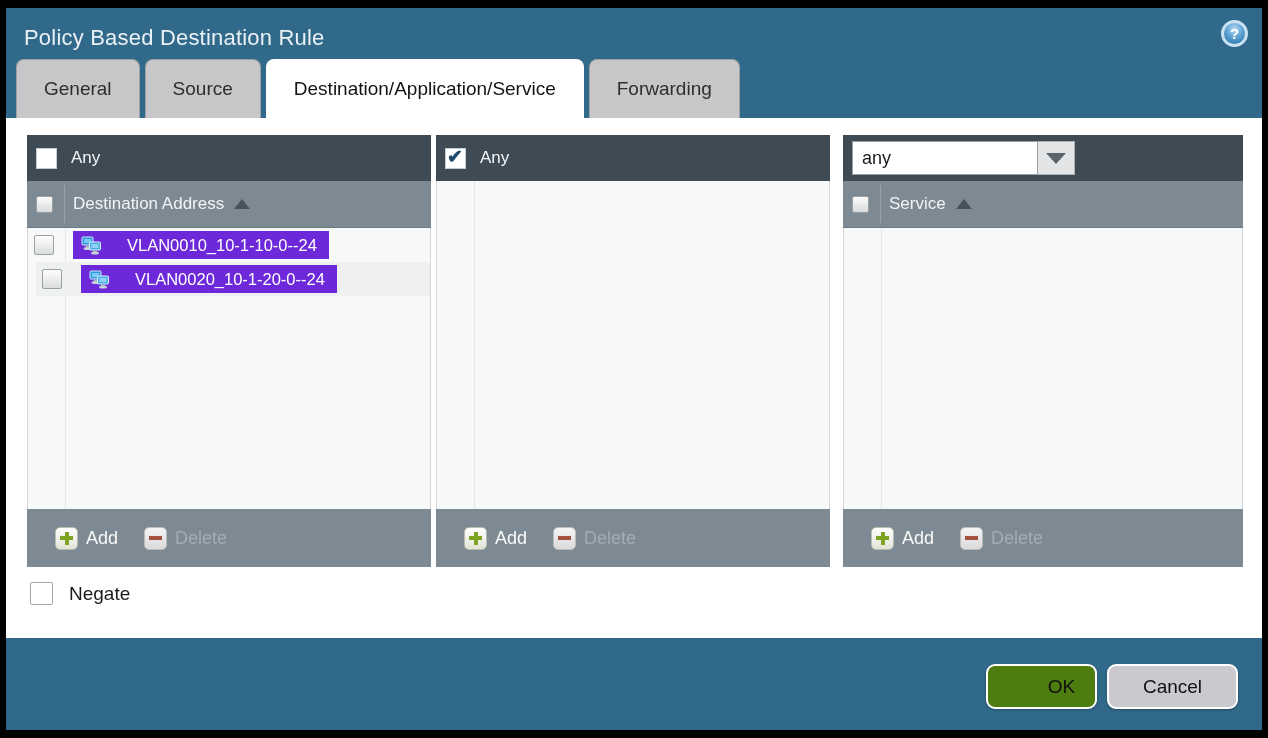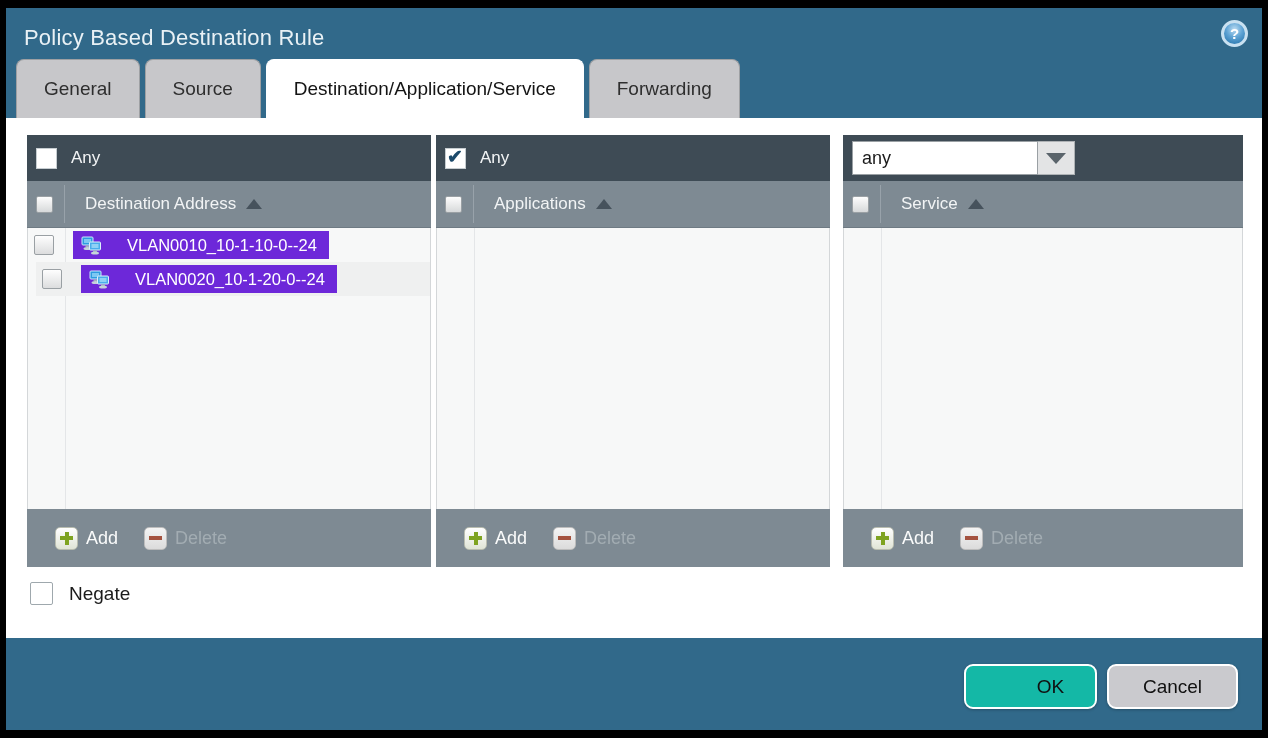--- a/index.html
+++ b/index.html
@@ -48,21 +48,21 @@
   }
   .panel-colhead{
     height:46px;background:#7E8A93;display:flex;align-items:center;padding-left:9px;flex:none;
     position:relative;border-bottom:1px solid #6E7A83;
   }
   .panel-colhead::after{content:"";position:absolute;left:37px;top:4px;bottom:4px;width:1px;background:#98A2AA;}
   .cb-small{
     width:17px;height:17px;border:1px solid #9AA0A4;border-radius:2px;box-sizing:border-box;
     background:linear-gradient(#FDFDFD,#D7D9DA);cursor:pointer;flex:none;
   }
-  .colhead-label{color:#F2F4F5;font-size:17px;margin-left:32px;}
+  .colhead-label{color:#F2F4F5;font-size:17px;margin-left:20px;}
   .sort-up{
     width:0;height:0;border-left:8px solid transparent;border-right:8px solid transparent;
     border-bottom:10px solid #46525C;margin-left:10px;display:inline-block;
   }
   .panel-list{
     flex:1;background:#F7F8F8;border-left:1px solid #D4D7D9;border-right:1px solid #D4D7D9;
     position:relative;overflow:hidden;
   }
   .panel-list::before{content:"";position:absolute;left:37px;top:0;bottom:0;width:1px;background:#E4E6E8;}
   .list-row{height:34px;display:flex;align-items:center;padding-left:6px;position:relative;}
@@ -113,21 +113,21 @@
     box-sizing:border-box;cursor:pointer;flex:none;
   }
   .negate-label{font-size:19px;color:#1B1B1B;}
   
   .footer{position:relative;height:92px;}
   .btn{
     position:absolute;top:26px;height:45px;border-radius:9px;border:2px solid #FFFFFF;
     box-sizing:border-box;display:flex;align-items:center;justify-content:center;
     font-size:19px;color:#101010;cursor:pointer;box-shadow:0 1px 3px rgba(0,0,0,0.25);
   }
-  .btn-ok{right:165px;width:133px;background:#14b8a6;padding-left:40px;}
+  .btn-ok{right:165px;width:111px;background:#4d7c0f;padding-left:40px;}
   .btn-cancel{right:24px;width:131px;background:#CACACE;}
 </style>
 </head>
 <body>
 
 <div class="dialog">
 
   <div class="titlebar">
     <span class="title">Policy Based Destination Rule</span>
     <div class="help-btn">?</div>
@@ -200,25 +200,20 @@
           <span class="txt">Delete</span>
         </div>
       </div>
     </div>
 
     <div class="panel p2">
       <div class="panel-top">
         <div class="cb-big checked"></div>
         <span class="any-label">Any</span>
       </div>
-      <div class="panel-colhead">
-        <div class="cb-small"></div>
-        <span class="colhead-label">Applications</span>
-        <span class="sort-up"></span>
-      </div>
       <div class="panel-list"></div>
       <div class="panel-bottom">
         <div class="bar-btn">
           <span class="ico-sq ico-plus"></span>
           <span class="txt">Add</span>
         </div>
         <div class="bar-btn disabled">
           <span class="ico-sq minus ico-minus"></span>
           <span class="txt">Delete</span>
         </div>

